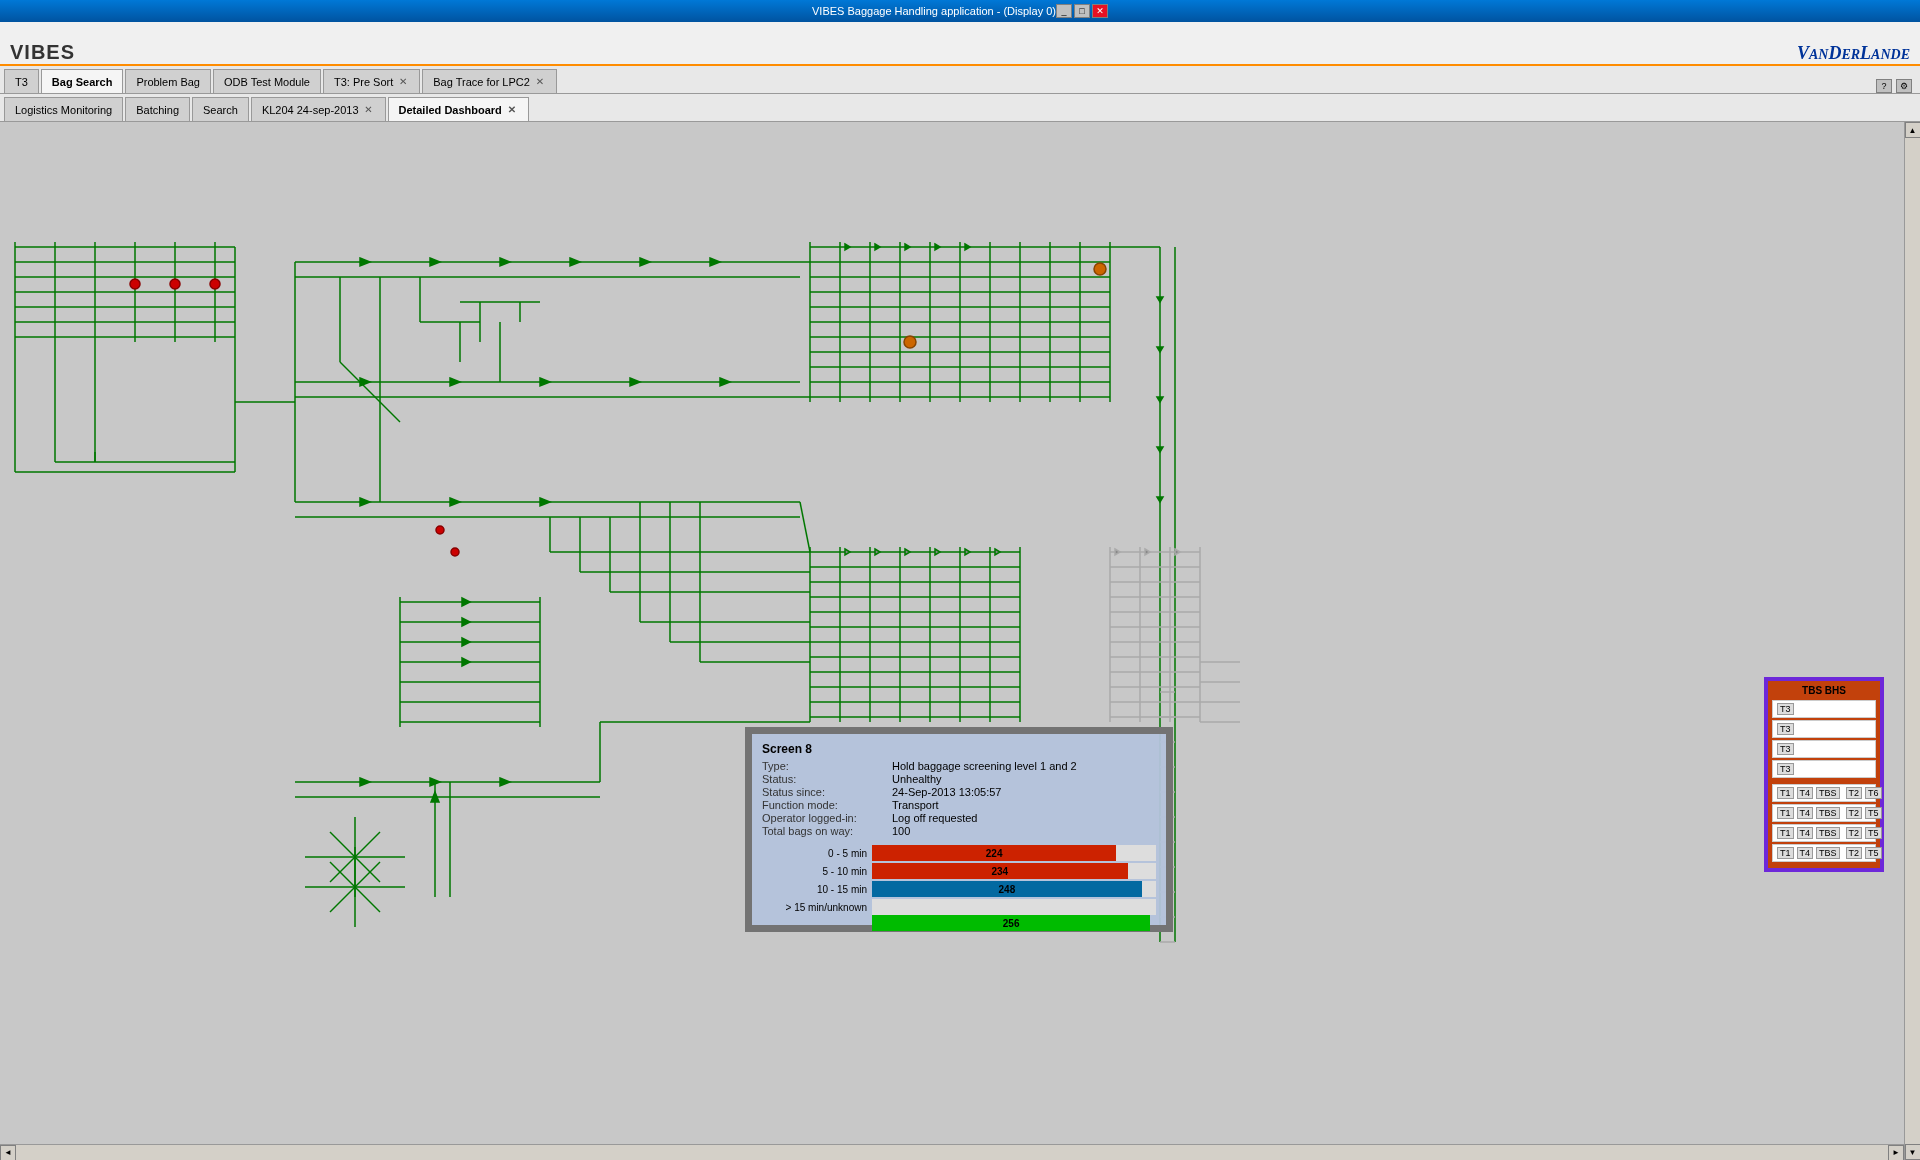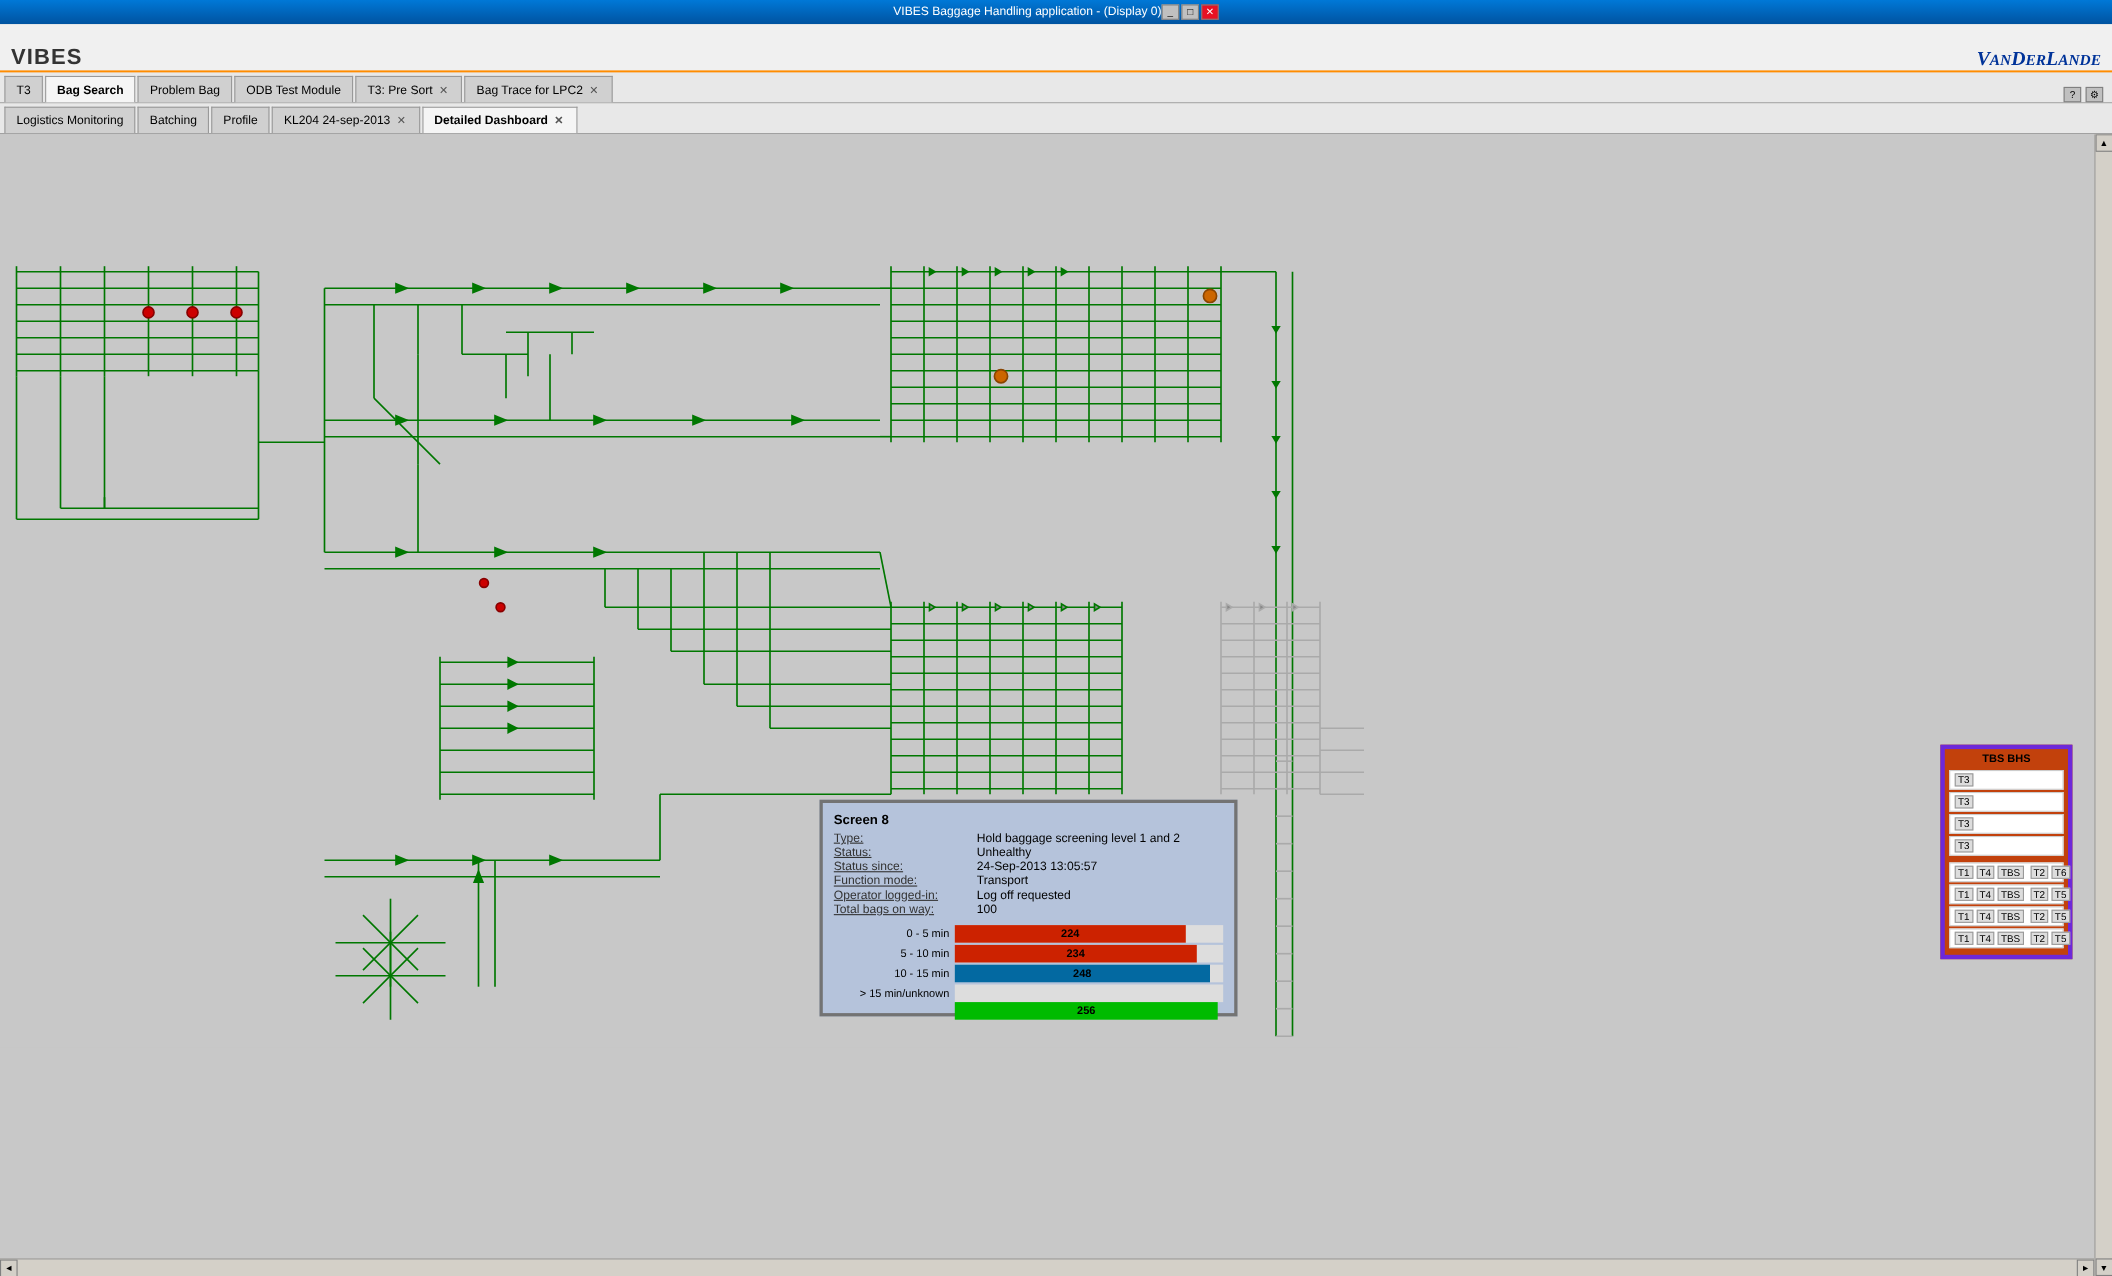--- a/index.html
+++ b/index.html
@@ -105,30 +105,30 @@
       right: 16px; bottom: 16px;
       overflow: hidden;
       background: #c8c8c8;
     }
 
     
     #tooltip-popup {
       position: absolute;
       left: 745px;
       top: 605px;
-      width: 380px;
+      width: 428px;
       background: rgba(180, 195, 220, 0.95);
-      border: 3px solid #737373;
+      border: 7px solid #737373;
       padding: 8px 10px;
       font-size: 11px;
       z-index: 100;
     }
     #tooltip-title { font-weight: bold; font-size: 12px; margin-bottom: 4px; }
     .tooltip-row { display: flex; margin: 1px 0; }
-    .tooltip-label { width: 130px; color: #333; text-decoration: underline; }
+    .tooltip-label { width: 130px; color: #333; }
     .tooltip-value { color: #000; }
 
     
     #bar-chart { margin-top: 8px; }
     .bar-row { display: flex; align-items: center; margin: 2px 0; }
     .bar-label { width: 110px; text-align: right; padding-right: 5px; font-size: 10px; white-space: nowrap; }
     .bar-track { flex: 1; height: 16px; background: #ddd; position: relative; }
     .bar-fill { height: 100%; display: flex; align-items: center; justify-content: center; font-size: 10px; font-weight: bold; color: #000; }
 
     
@@ -207,21 +207,21 @@
 </div>
 
 <div id="tab-row2">
   <div class="tab">
     <span>Logistics Monitoring</span>
   </div>
   <div class="tab">
     <span>Batching</span>
   </div>
   <div class="tab">
-    <span>Profile</span>
+    <span>Search</span>
   </div>
   <div class="tab">
     <span>KL204 24-sep-2013</span>
     <span class="tab-close">✕</span>
   </div>
   <div class="tab active">
     <span>Detailed Dashboard</span>
     <span class="tab-close">✕</span>
   </div>
 </div>

